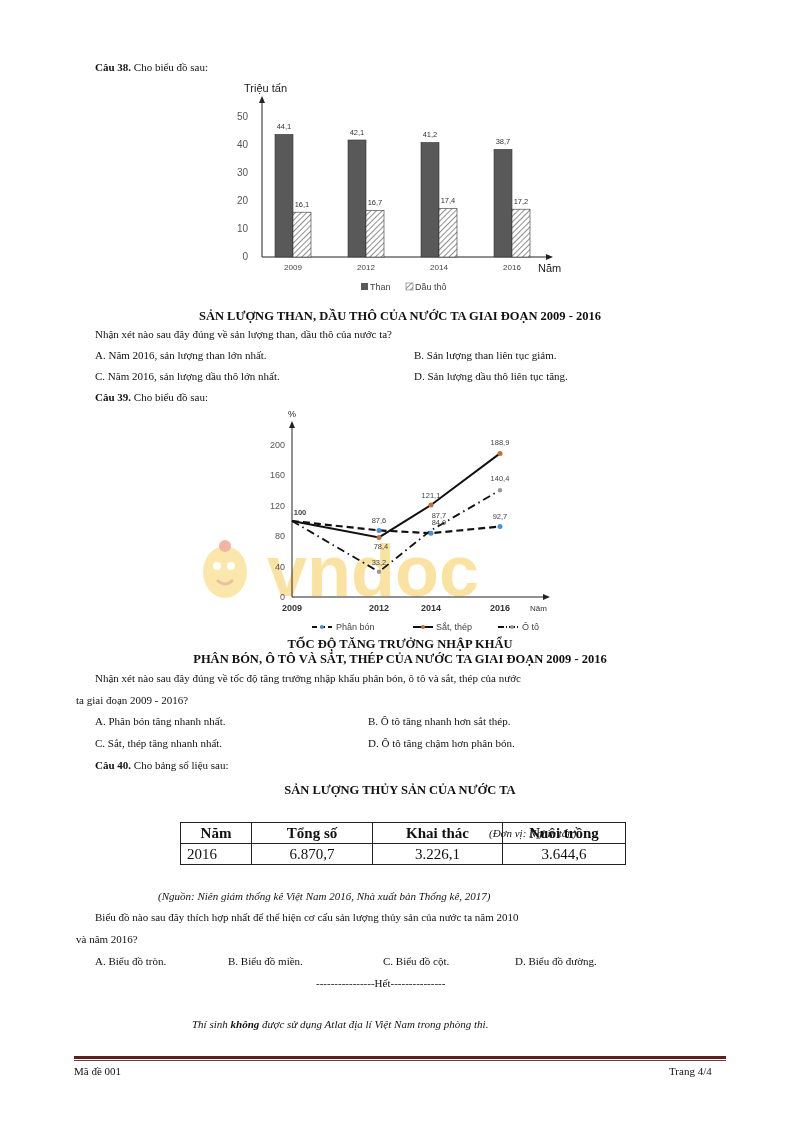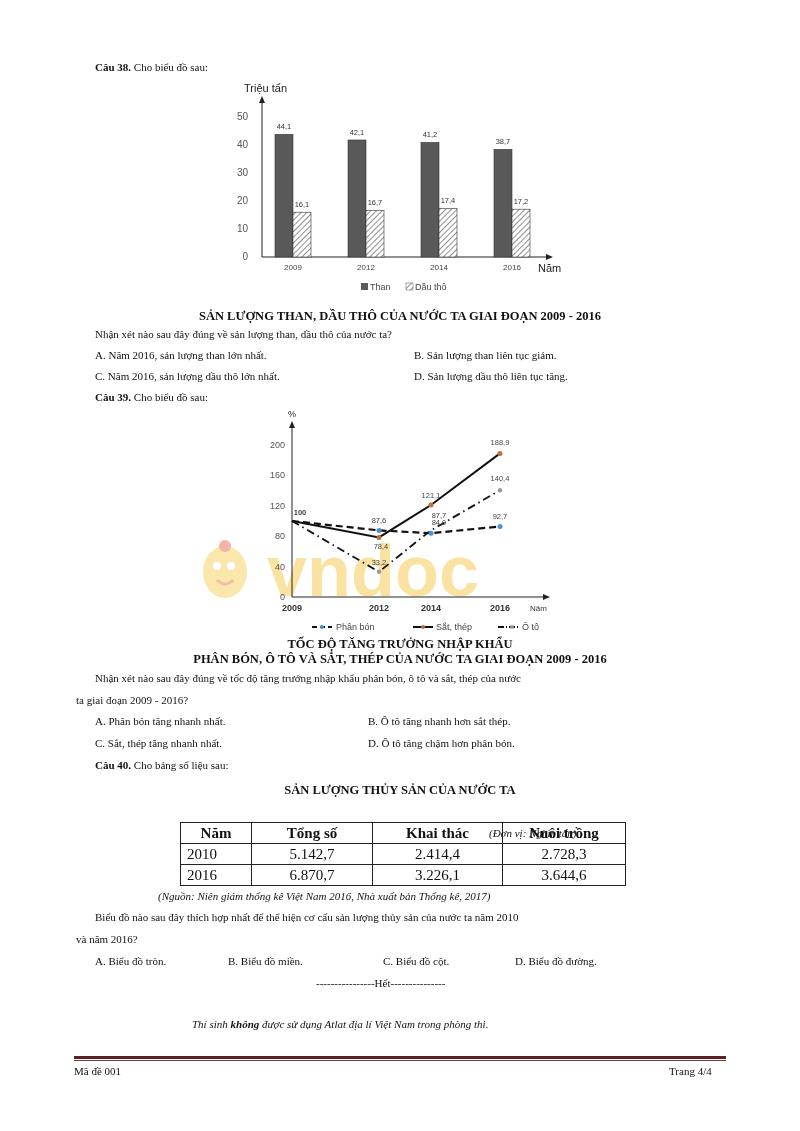--- a/index.html
+++ b/index.html
@@ -194,26 +194,20 @@
 
 <table class="data">
   <tbody>
       <tr>
     <th style="width:58px;">Năm</th>
     <th style="width:108px;">Tổng số</th>
     <th style="width:117px;">Khai thác</th>
     <th style="width:110px;font-family:Liberation Serif, serif;">Nuôi trồng</th>
   </tr>
   <tr>
-    <td>2010</td>
-    <td class="c">5.142,7</td>
-    <td class="c">2.414,4</td>
-    <td class="c">2.728,3</td>
-  </tr>
-  <tr>
     <td>2016</td>
     <td class="c">6.870,7</td>
     <td class="c">3.226,1</td>
     <td class="c">3.644,6</td>
   </tr>
 </tbody>
   </table>
 
 <div class="line" style="left:158px; top:890px; font-style:italic;">(Nguồn: Niên giám thống kê Việt Nam 2016, Nhà xuất bản Thống kê, 2017)</div>
 <div class="line" style="left:95px; top:911px;">Biểu đồ nào sau đây thích hợp nhất để thể hiện cơ cấu sản lượng thủy sản của nước ta năm 2010</div>

